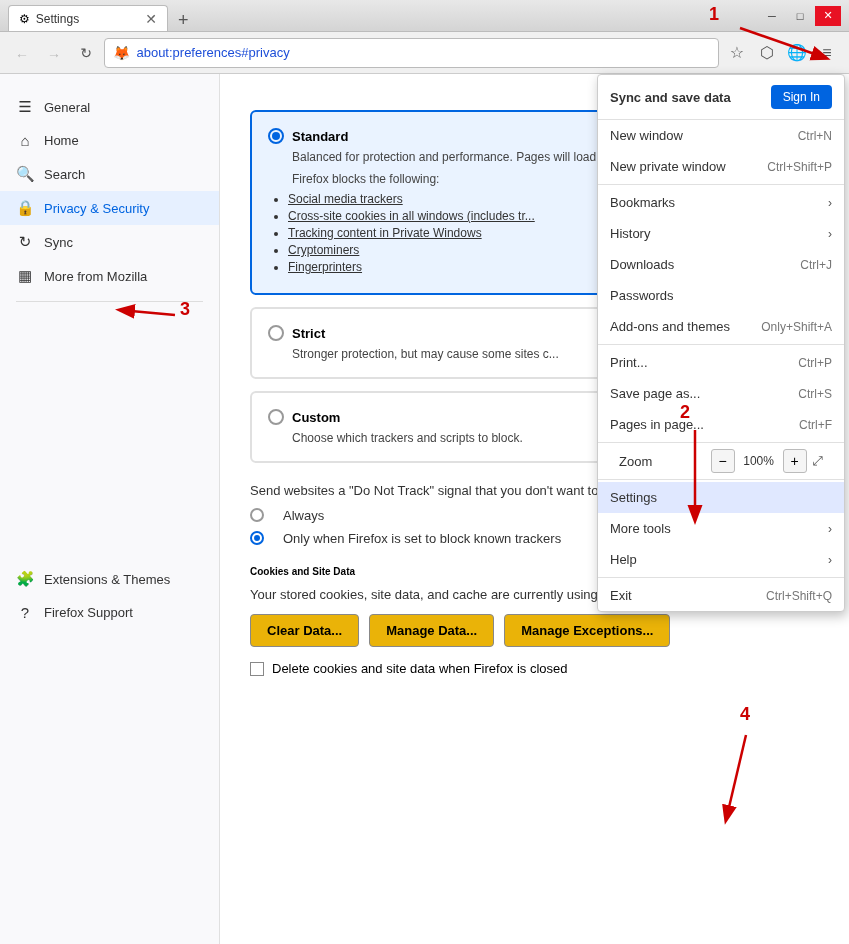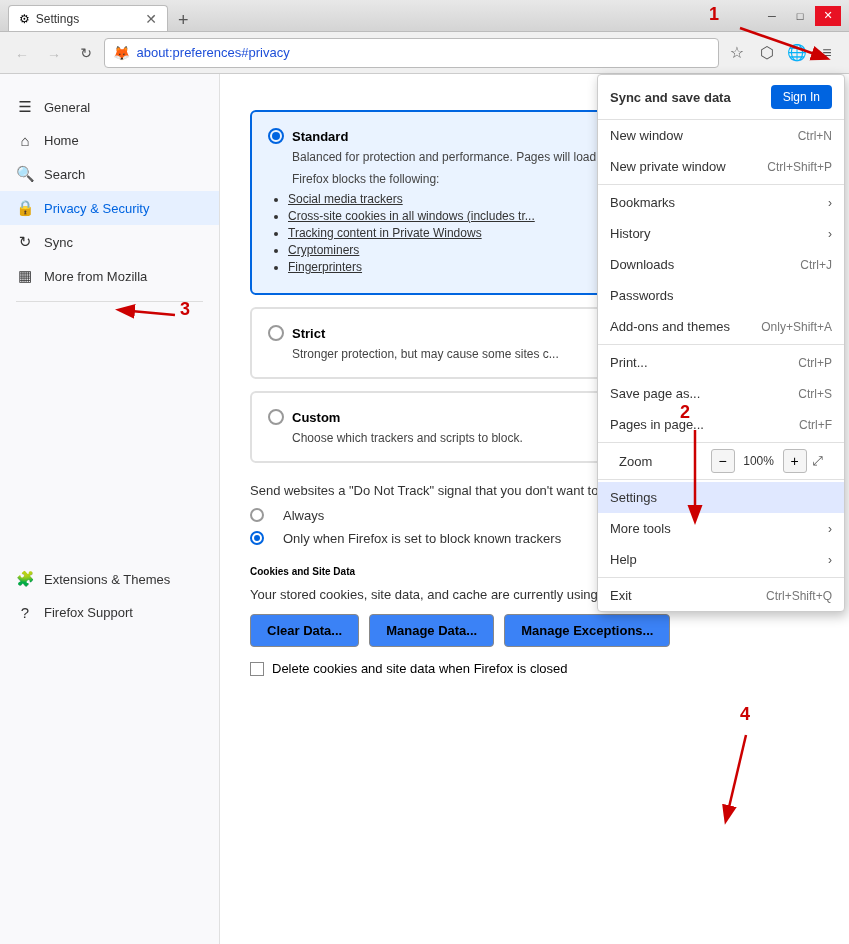--- a/index.html
+++ b/index.html
@@ -153,21 +153,21 @@
 
     
     .cookies-section { margin-top: 20px; }
     .cookies-section h3 { font-size: 10px; font-weight: bold; margin-bottom: 10px; }
     .cookies-desc { font-size: 13px; color: #333; margin-bottom: 12px; }
     .cookies-buttons { display: flex; gap: 10px; }
     .btn-outline {
       padding: 8px 16px;
       border: 1px solid #888;
       border-radius: 4px;
-      background: #3b82f6;
+      background: #eab308;
       cursor: pointer;
       font-size: 13px;
       font-weight: bold;
     }
 
     .checkbox-row { display: flex; align-items: center; gap: 8px; margin-top: 14px; font-size: 13px; }
     .checkbox-box { width: 14px; height: 14px; border: 1px solid #888; background: #fff; }
 
     
     .page-content::-webkit-scrollbar { width: 8px; }

